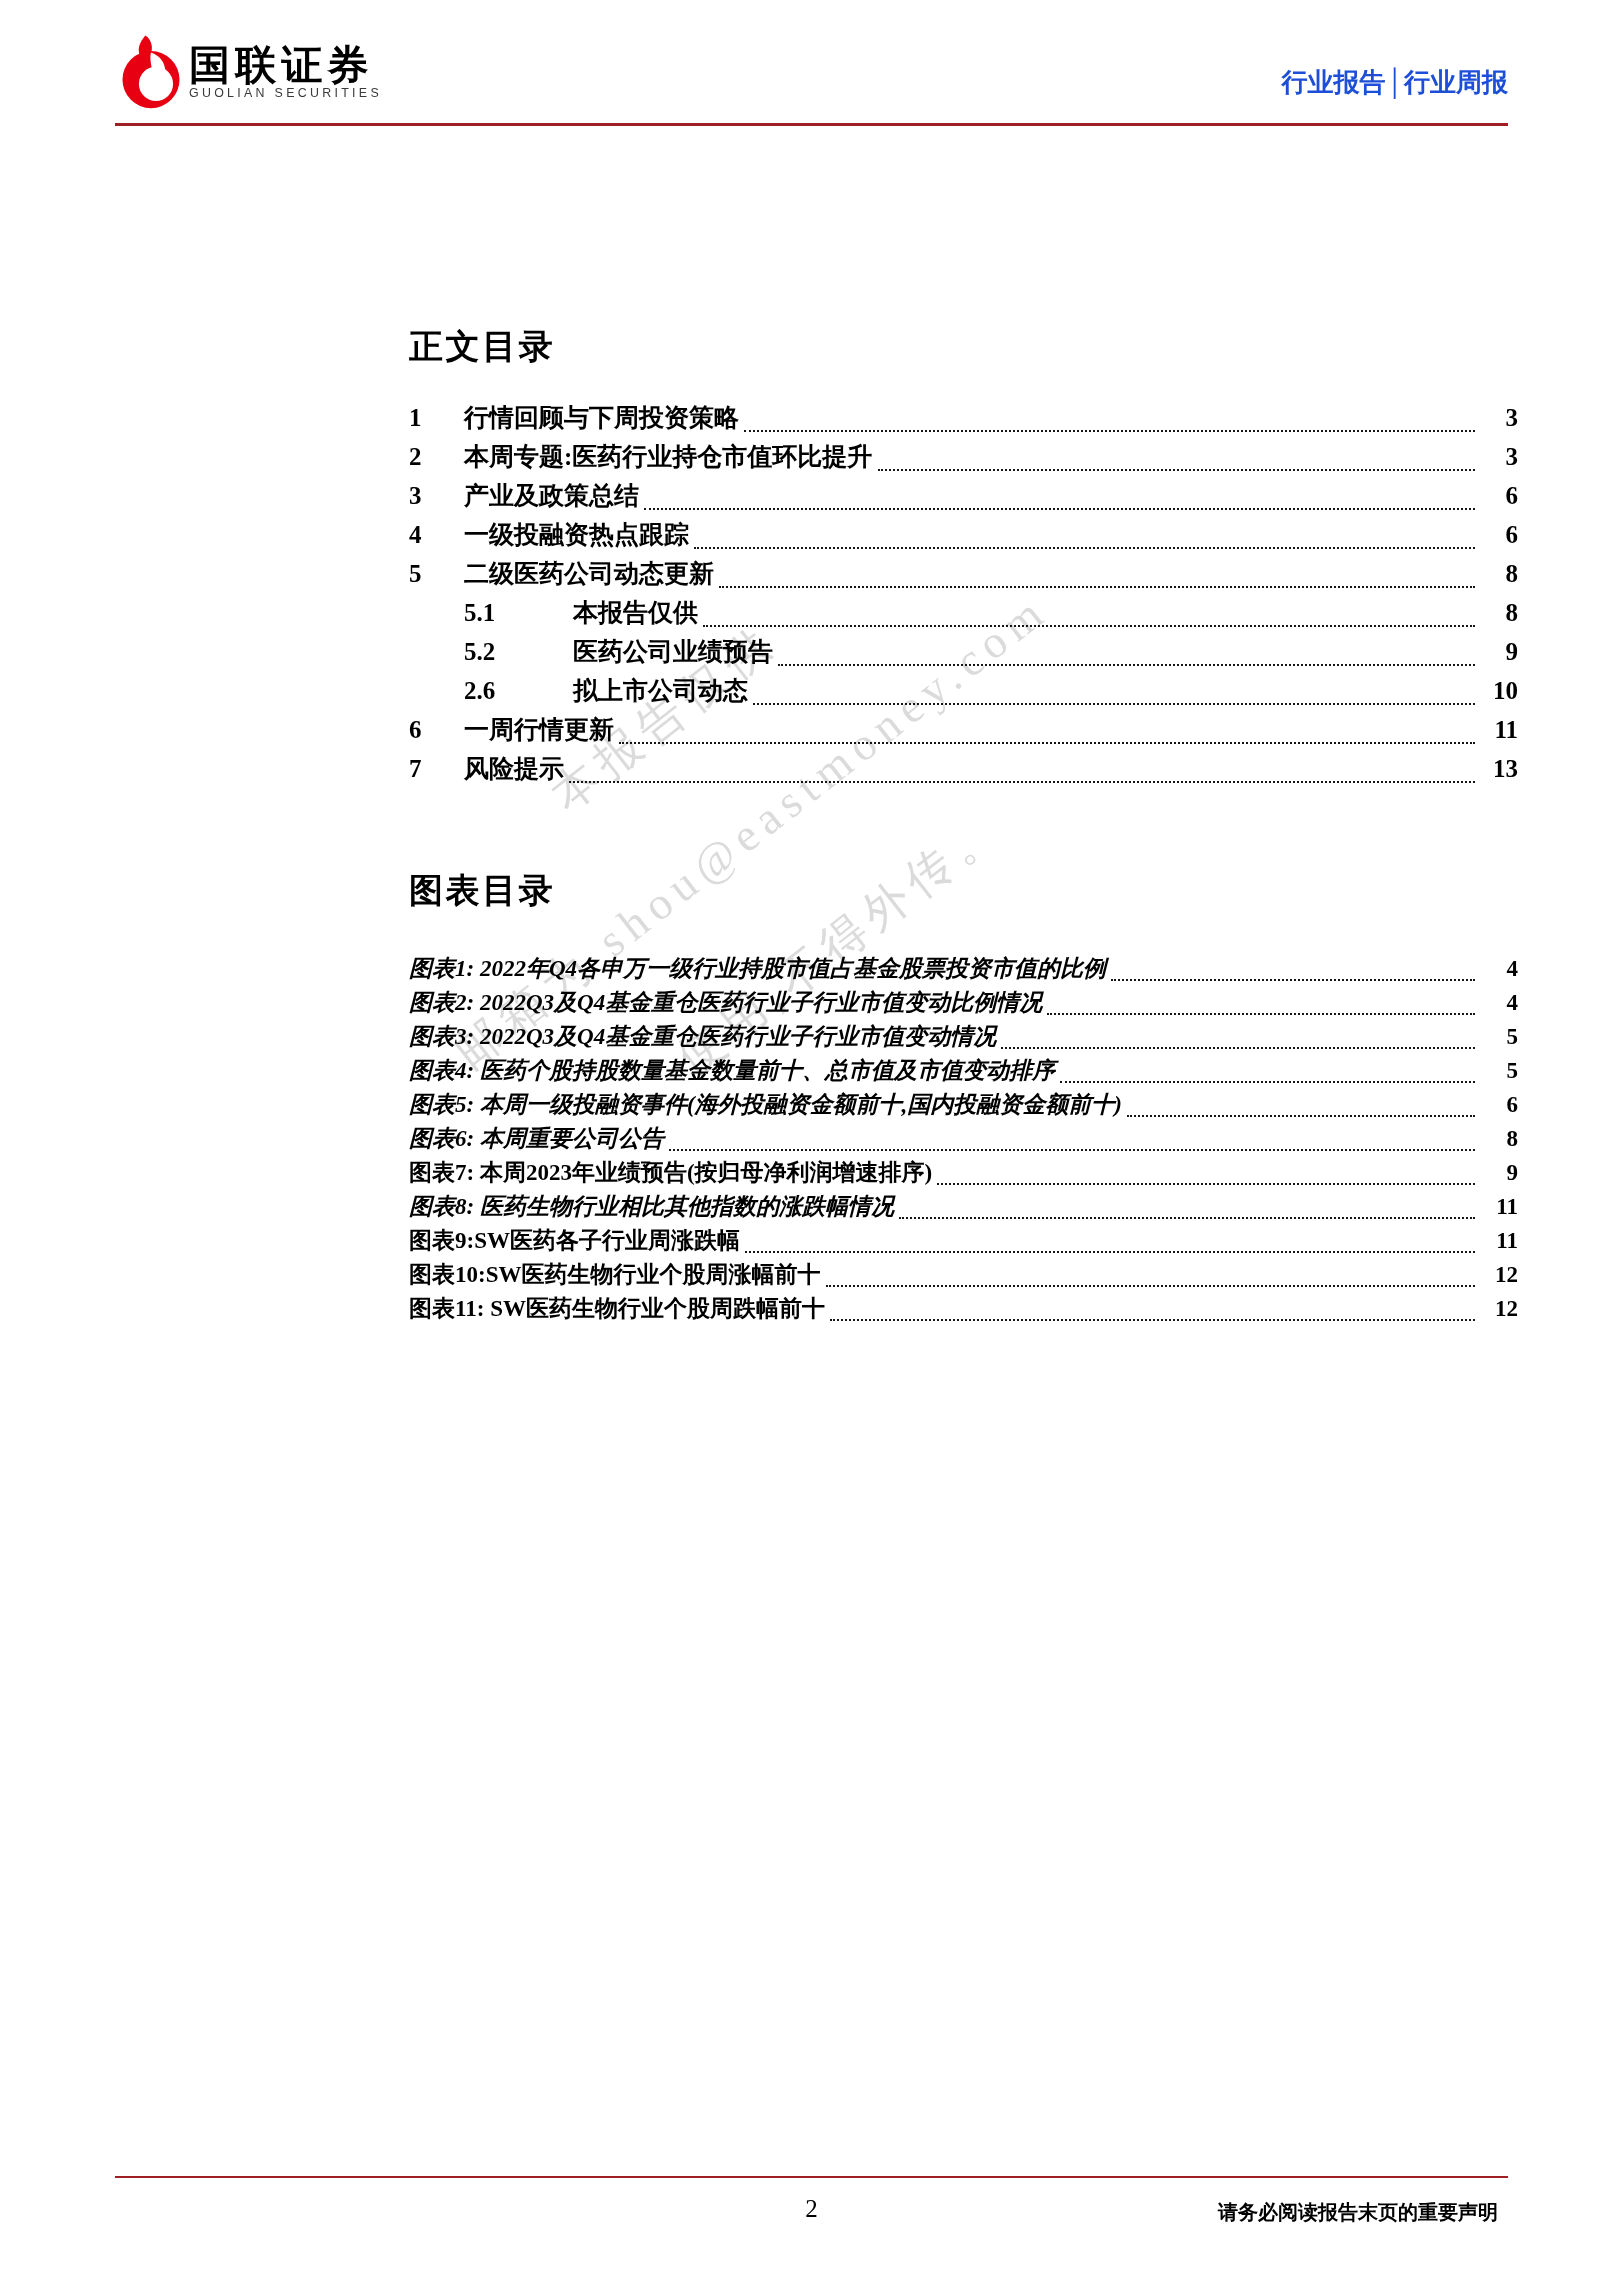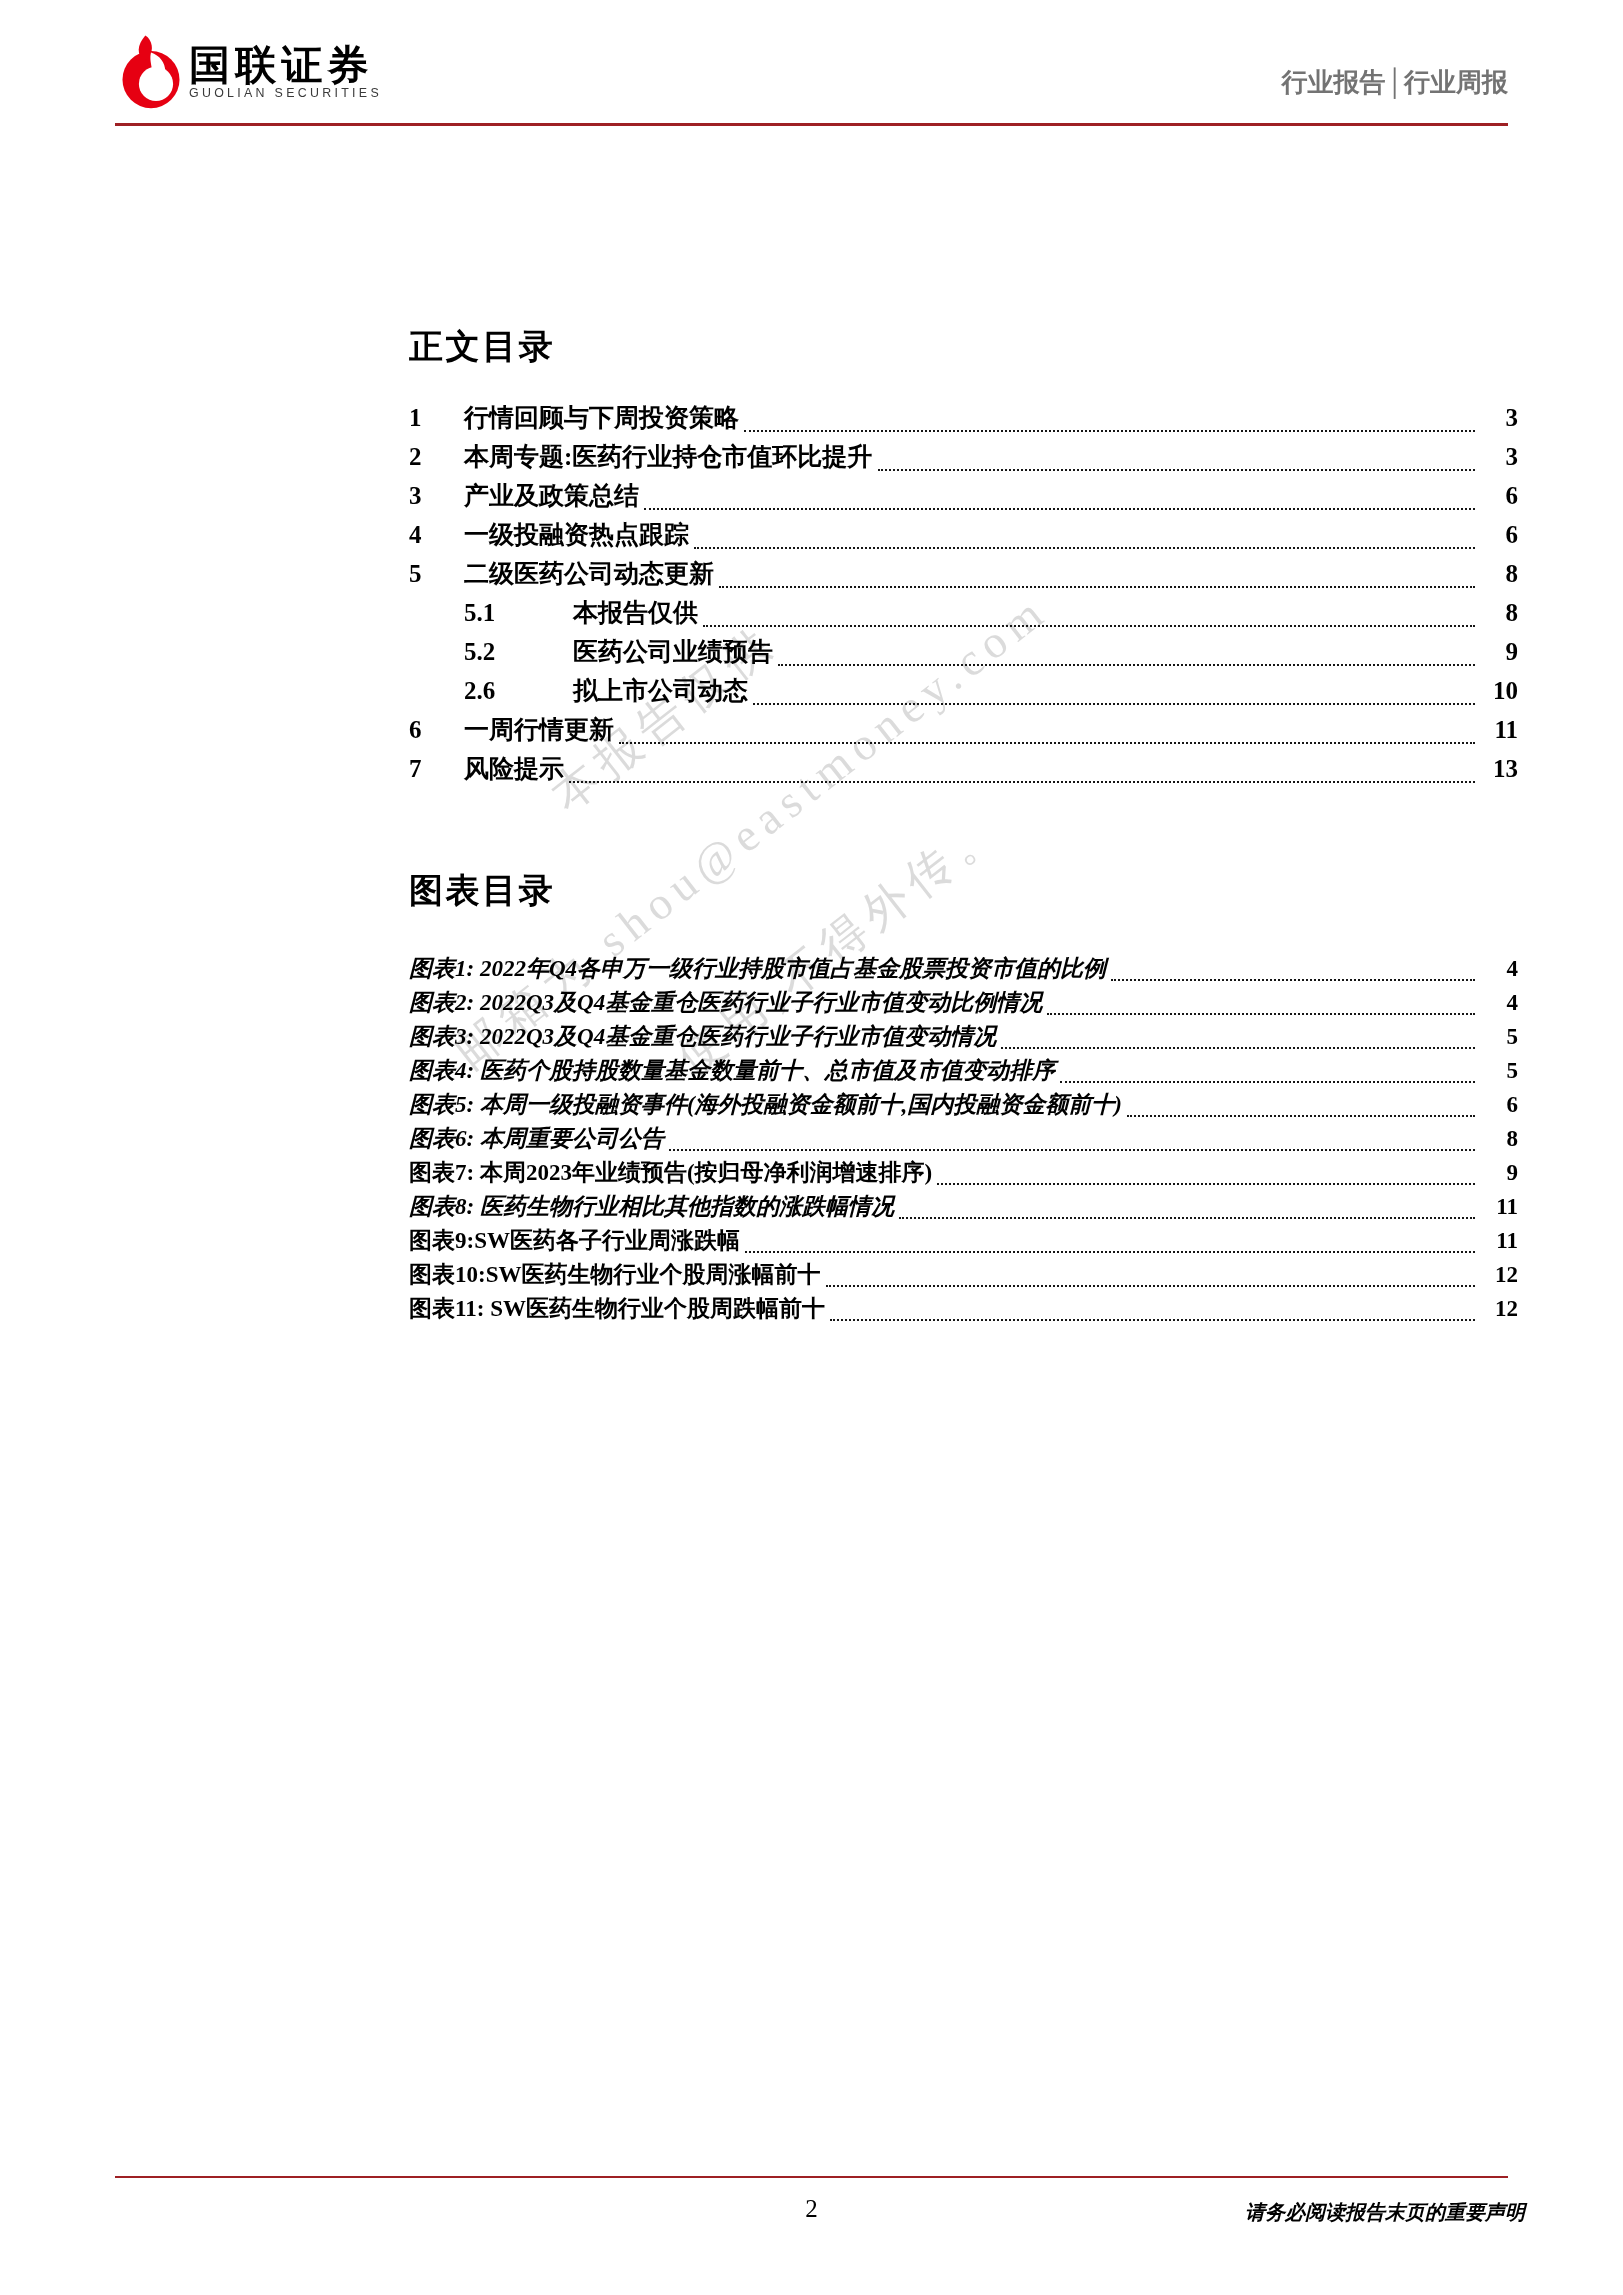--- a/index.html
+++ b/index.html
@@ -9,21 +9,21 @@
   }
 
   
   .header {position:absolute; top:34px; left:115px; right:115px; height:92px;}
   .logo-row {display:flex; align-items:center; gap:2px;}
   .logo-icon svg {width:72px; height:77px; display:block;}
   .logo-text {display:flex; flex-direction:column;}
   .logo-name {font-size:41px; font-weight:bold; letter-spacing:5.2px; line-height:1;}
   .logo-sub {font-size:12.4px; letter-spacing:3.3px; color:#3a3a3a; margin-top:0;
              font-family:"Liberation Sans","DejaVu Sans",sans-serif;text-align:center;}
-  .report-type {position:absolute; right:0; top:31px; font-size:26px; font-weight:bold; color:#737373;}
+  .report-type {position:absolute; right:0; top:31px; font-size:26px; font-weight:bold; color:#1d4ed8;}
   .header-rule {position:absolute; left:115px; right:115px; top:123px; border-top:3.3px solid #9e2024;}
 
   
   .content {position:absolute; left:409px; right:105px; top:280px;margin-top:44px;}
   .toc-title {font-size:34px; font-weight:bold; margin:0 0 31px 0; letter-spacing:2.6px;}
   .toc-row {display:flex; align-items:baseline; font-size:25px; font-weight:bold; height:39px;}
   .toc-num {width:55px; flex:0 0 auto;}
   .toc-row.lvl2 {padding-left:55px;}
   .toc-row.lvl2 .toc-num {width:109px;}
   .toc-label {flex:0 1 auto; white-space:nowrap;}
@@ -41,21 +41,21 @@
     position:absolute; left:196px; top:340px; width:1112px; height:982px;
     display:flex; flex-direction:column; justify-content:center; text-align:center;
     transform:rotate(-38deg); transform-origin:50% 50%;
     color:#8a8a8a; opacity:0.30; font-size:46px; letter-spacing:7.9px; line-height:3.1;
     pointer-events:none; user-select:none;
   }
 
   
   .footer-rule {position:absolute; left:115px; right:115px; top:2176px; border-top:2.6px solid #9e2024;}
   .footer-page {position:absolute; left:0; right:0; top:2195px; text-align:center; font-size:25px;}
-  .footer-notice {position:absolute; right:98px; top:2199px; font-size:20px; font-weight:bold; font-style:italic;}
+  .footer-notice {position:absolute; right:125px; top:2199px; font-size:20px; font-weight:bold; }
 </style>
 </head>
 <body>
 
 <div class="page">
 
   <div class="watermark">
     <div>本报告仅供</div>
     <div>邮箱为 shou@eastmoney.com</div>
     <div>使用,不得外传。</div>

